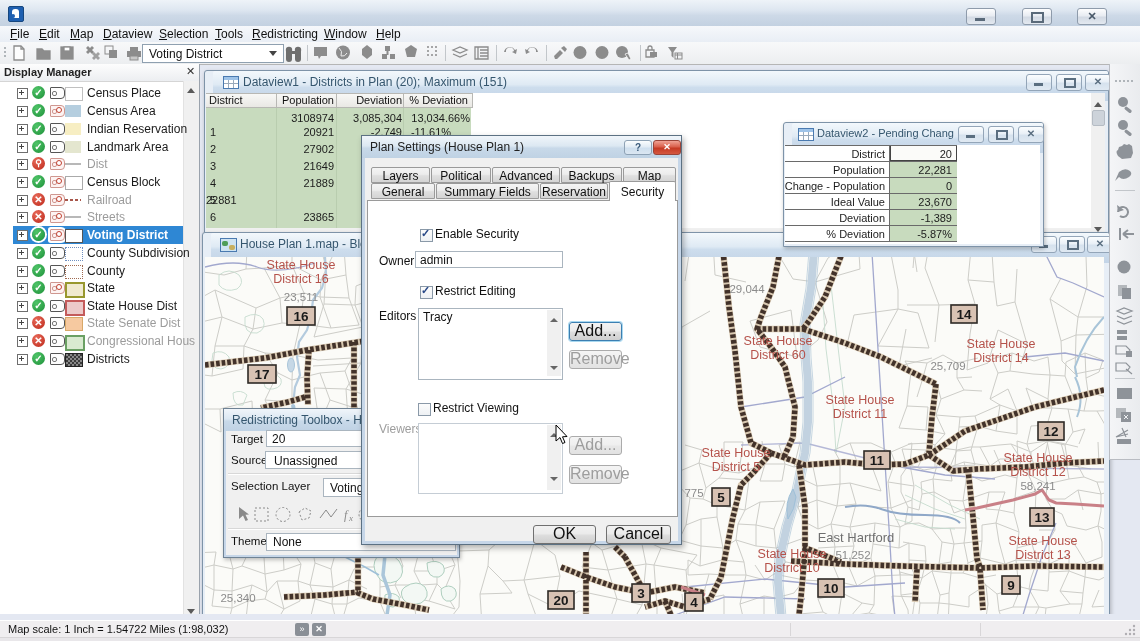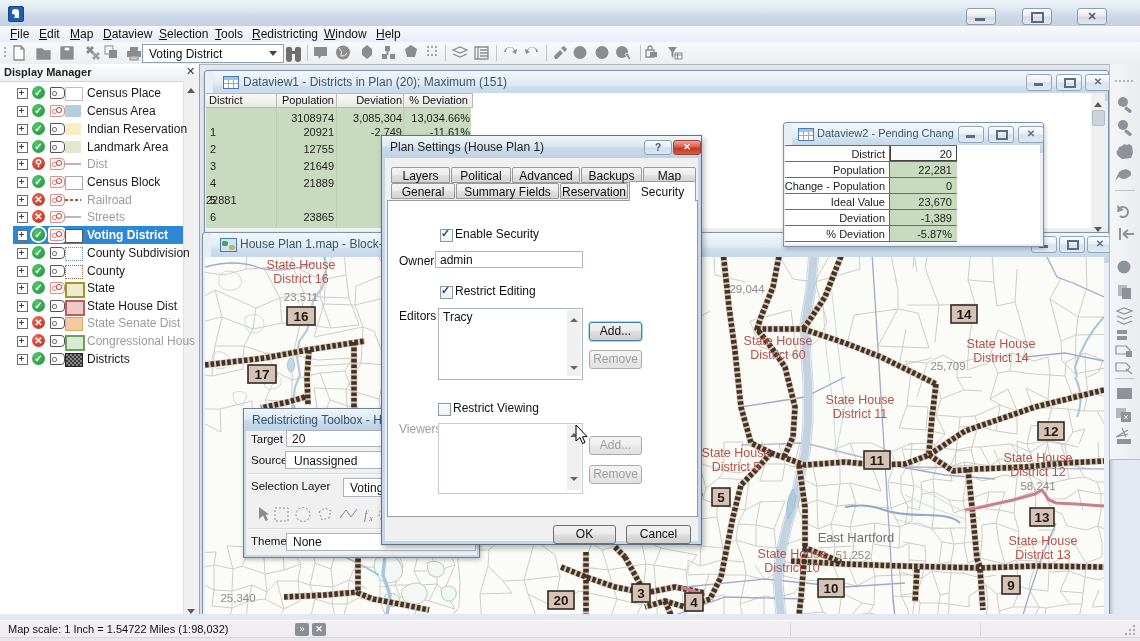--- a/index.html
+++ b/index.html
@@ -49,27 +49,27 @@
   #statusbot{left:0;top:637px;width:1140px;height:4px;background:#e9e7ea;border-top:1px solid #d8d6d8;}
   
   .mdiwin{position:absolute;background:#e7eef6;border:1px solid #7e93a8;border-radius:3px 3px 0 0;
     box-shadow:1px 2px 4px rgba(0,0,0,.25);}
   .mdititle{position:absolute;left:8px;top:0;right:0;height:30px;border-radius:2px 2px 0 0;
     background:linear-gradient(#f3f8fc,#dfeaf4 45%,#cddded 55%,#c3d4e6);
     font-size:12px;color:#35566e;}
   .mdibtn{position:absolute;top:3px;width:24px;height:15px;border:1px solid #93a5b8;border-radius:3px;
     background:linear-gradient(#fbfdfe,#e9f0f7 45%,#d6e2ee 55%,#e0e9f2);color:#5a6e80;}
   
-  .dlg{position:absolute;background:#f0f0f0;border:1px solid #6f8294;box-shadow:2px 3px 6px rgba(0,0,0,.3);margin-left:20px;}
+  .dlg{position:absolute;background:#f0f0f0;border:1px solid #6f8294;box-shadow:2px 3px 6px rgba(0,0,0,.3);}
   .dlgtitle{position:absolute;left:0;top:0;right:0;height:22px;
     background:linear-gradient(#f0f5fa,#dce8f2 45%,#c8d9e9 55%,#bfd2e4);
     font-size:12px;color:#222;}
   .btn{position:absolute;border:1px solid #707070;border-radius:3px;
     background:linear-gradient(#f2f2f2,#ebebeb 45%,#dddddd 55%,#cfcfcf);
-    font-size:12px;color:#111;text-align:center;}
+    font-size:16px;color:#111;text-align:center;}
   .btn.dis{border-color:#ababab;color:#9d9d9d;background:linear-gradient(#f4f4f4,#efefef 45%,#e7e7e7 55%,#e2e2e2);}
   .cb{position:absolute;width:11px;height:11px;border:1px solid #8a99a8;background:linear-gradient(#fcfcfc,#eef1f4);}
   .lbl{position:absolute;font-size:12px;color:#111;white-space:nowrap;}
   .tb{position:absolute;background:#fff;border:1px solid #aab5bf;font-size:12px;color:#111;}
   .tab{position:absolute;height:16px;line-height:16px;text-align:center;font-size:12px;color:#111;
     background:linear-gradient(#f4f4f4,#ececec 45%,#dfdfdf 55%,#d4d4d4);
     border:1px solid #9a9a9a;border-radius:2px 2px 0 0;box-sizing:border-box;}
   .tab.active{background:#fff;border-bottom:none;z-index:3;}
 </style>
 </head>
@@ -222,23 +222,23 @@
       <div class="abs" style="left:0;top:15px;width:265px;height:120px;background:#c8dbbe;font-size:11px;color:#1c1c1c;">
         <div class="abs" style="left:70px;top:0;width:1px;height:120px;background:#b9cdaf;"></div>
         <div class="abs" style="left:130px;top:0;width:1px;height:120px;background:#b9cdaf;"></div>
         <div class="abs" style="left:197px;top:0;width:1px;height:120px;background:#b9cdaf;"></div>
         <div class="abs" style="left:0;top:4px;width:128px;text-align:right;">3108974</div>
         <div class="abs" style="left:131px;top:4px;width:65px;text-align:right;">3,085,304</div>
         <div class="abs" style="left:186px;top:4px;width:78px;text-align:right;">13,034.66%</div>
         <div class="abs" style="left:4px;top:18px;">1</div>
           <div class="abs" style="left:0;top:18px;width:128px;text-align:right;">20921</div>
         <div class="abs" style="left:131px;top:18px;width:65px;text-align:right;">-2,749</div>
-        <div class="abs" style="left:186px;top:18px;width:78px;text-align:right;">-11.61%</div>
+        <div class="abs" style="left:186px;top:18px;width:78px;text-align:center;">-11.61%</div>
         <div class="abs" style="left:4px;top:35px;">2</div>
-          <div class="abs" style="left:0;top:35px;width:128px;text-align:right;">12755</div>
+          <div class="abs" style="left:0;top:35px;width:128px;text-align:right;">27902</div>
         <div class="abs" style="left:4px;top:52px;">3</div>
           <div class="abs" style="left:0;top:52px;width:128px;text-align:right;">21649</div>
         <div class="abs" style="left:4px;top:69px;">4</div>
           <div class="abs" style="left:0;top:69px;width:128px;text-align:right;">21889</div>
         <div class="abs" style="left:4px;top:86px;">5</div>
           <div class="abs" style="left:0;top:86px;width:128px;text-align:left;">22881</div>
         <div class="abs" style="left:4px;top:103px;">6</div>
           <div class="abs" style="left:0;top:103px;width:128px;text-align:right;">23865</div>
       </div>
 

